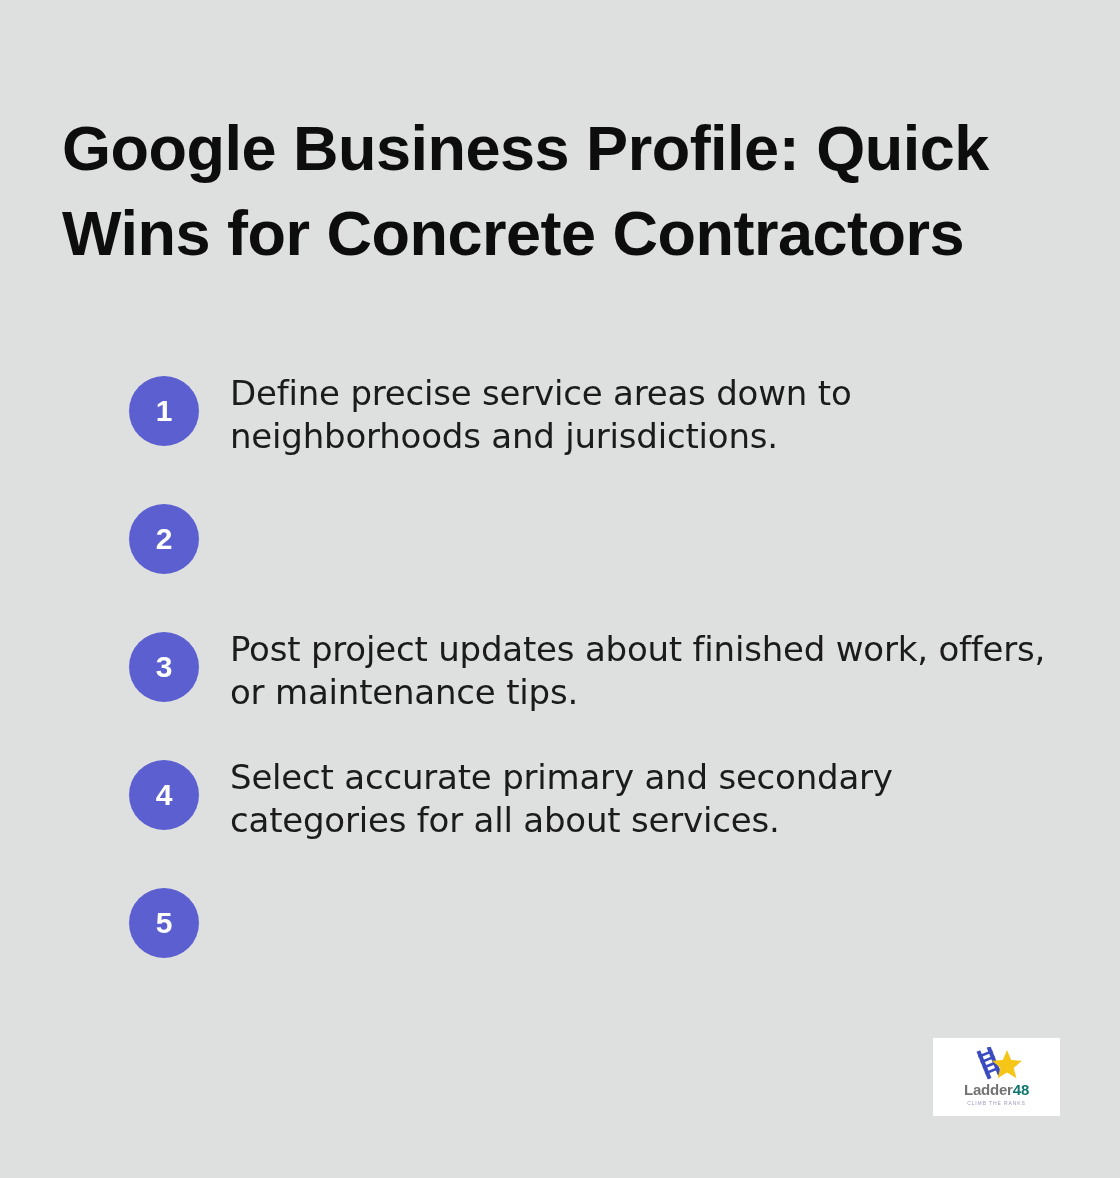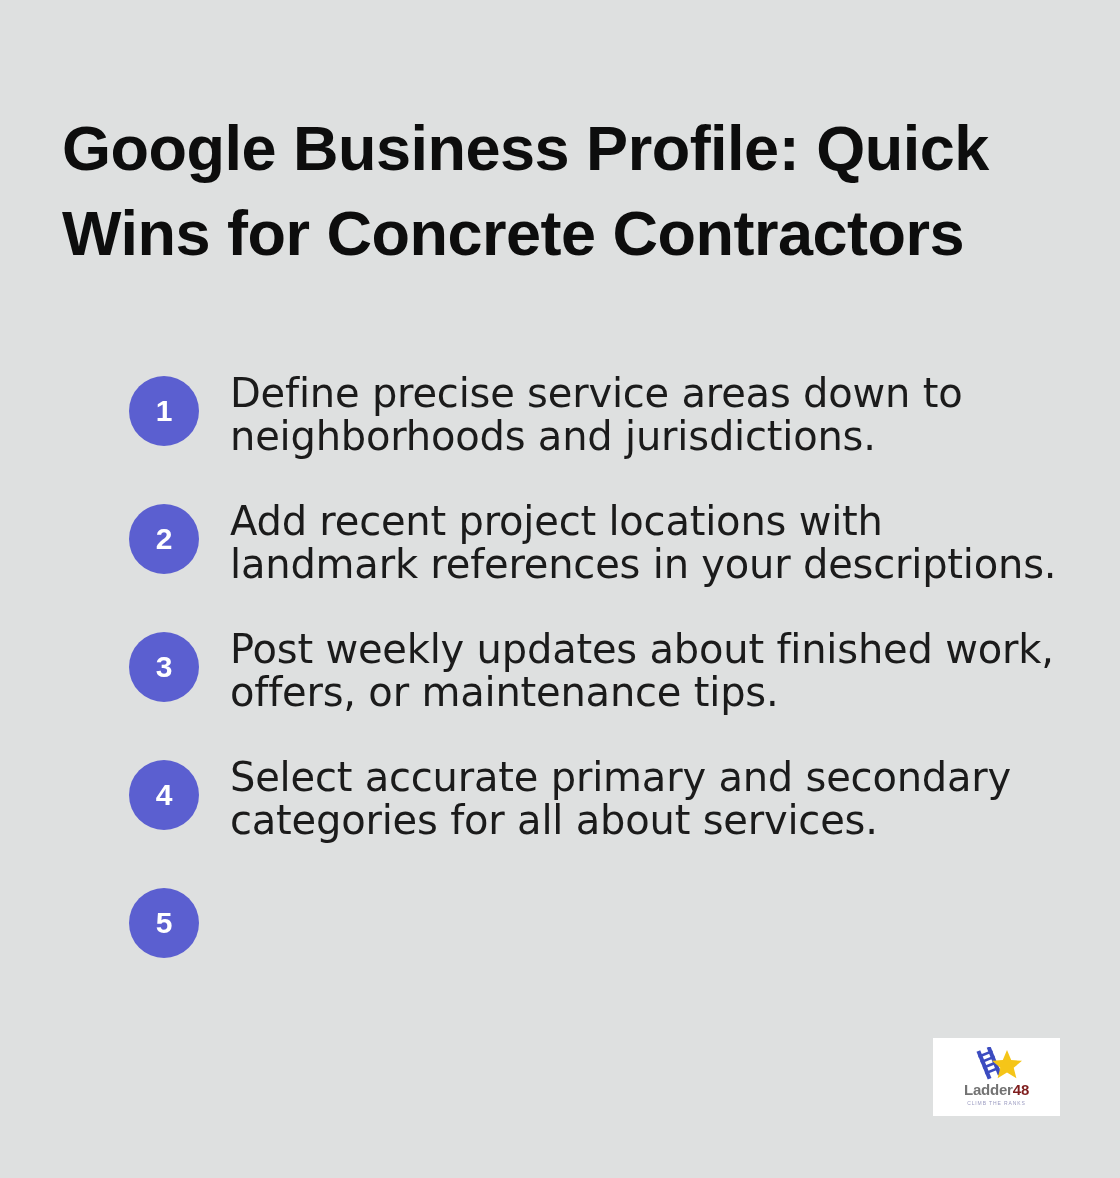--- a/index.html
+++ b/index.html
@@ -64,21 +64,21 @@
     font-size: 30px;
     line-height: 70px;
     text-align: center;
     margin-top: 0px;
   }
   .tip-text {
     flex: 1 1 auto;
     margin-left: 31px;
     margin-top: -4px;
     font-family: "DejaVu Sans", sans-serif;
-    font-size: 40px;
+    font-size: 34px;
     line-height: 43px;
     color: #1b1b1b;
     letter-spacing: -0.2px;
   }
 
   
   .logo-card {
     position: absolute;
     left: 933px;
     top: 1038px;
@@ -98,21 +98,21 @@
   .logo-wordmark {
     margin-top: 2px;
     font-family: "Liberation Sans", sans-serif;
     font-weight: bold;
     font-size: 15px;
     line-height: 16px;
     letter-spacing: -0.2px;
     white-space: nowrap;
   }
   .logo-word-main { color: #737373; }
-  .logo-word-num  { color: #7f1d1d; margin-left: 0; }
+  .logo-word-num  { color: #0f766e; margin-left: 0; }
   .logo-tagline {
     margin-top: 2px;
     font-family: "Liberation Sans", sans-serif;
     font-size: 5px;
     line-height: 7px;
     letter-spacing: 0.9px;
     color: #9a9ac0;
     white-space: nowrap;
   }
 </style>
@@ -125,26 +125,25 @@
 
   <ul class="tips-list">
 
     <li class="tip-item">
       <div class="tip-badge">1</div>
       <div class="tip-text">Define precise service areas down to neighborhoods and jurisdictions.</div>
     </li>
 
     <li class="tip-item">
       <div class="tip-badge">2</div>
-      <div class="tip-text">Add recent project locations with landmark references in your descriptions.</div>
     </li>
 
     <li class="tip-item">
       <div class="tip-badge">3</div>
-      <div class="tip-text">Post weekly updates about finished work, offers, or maintenance tips.</div>
+      <div class="tip-text">Post project updates about finished work, offers, or maintenance tips.</div>
     </li>
 
     <li class="tip-item">
       <div class="tip-badge">4</div>
       <div class="tip-text">Select accurate primary and secondary categories for all about services.</div>
     </li>
 
     <li class="tip-item">
       <div class="tip-badge">5</div>
     </li>

